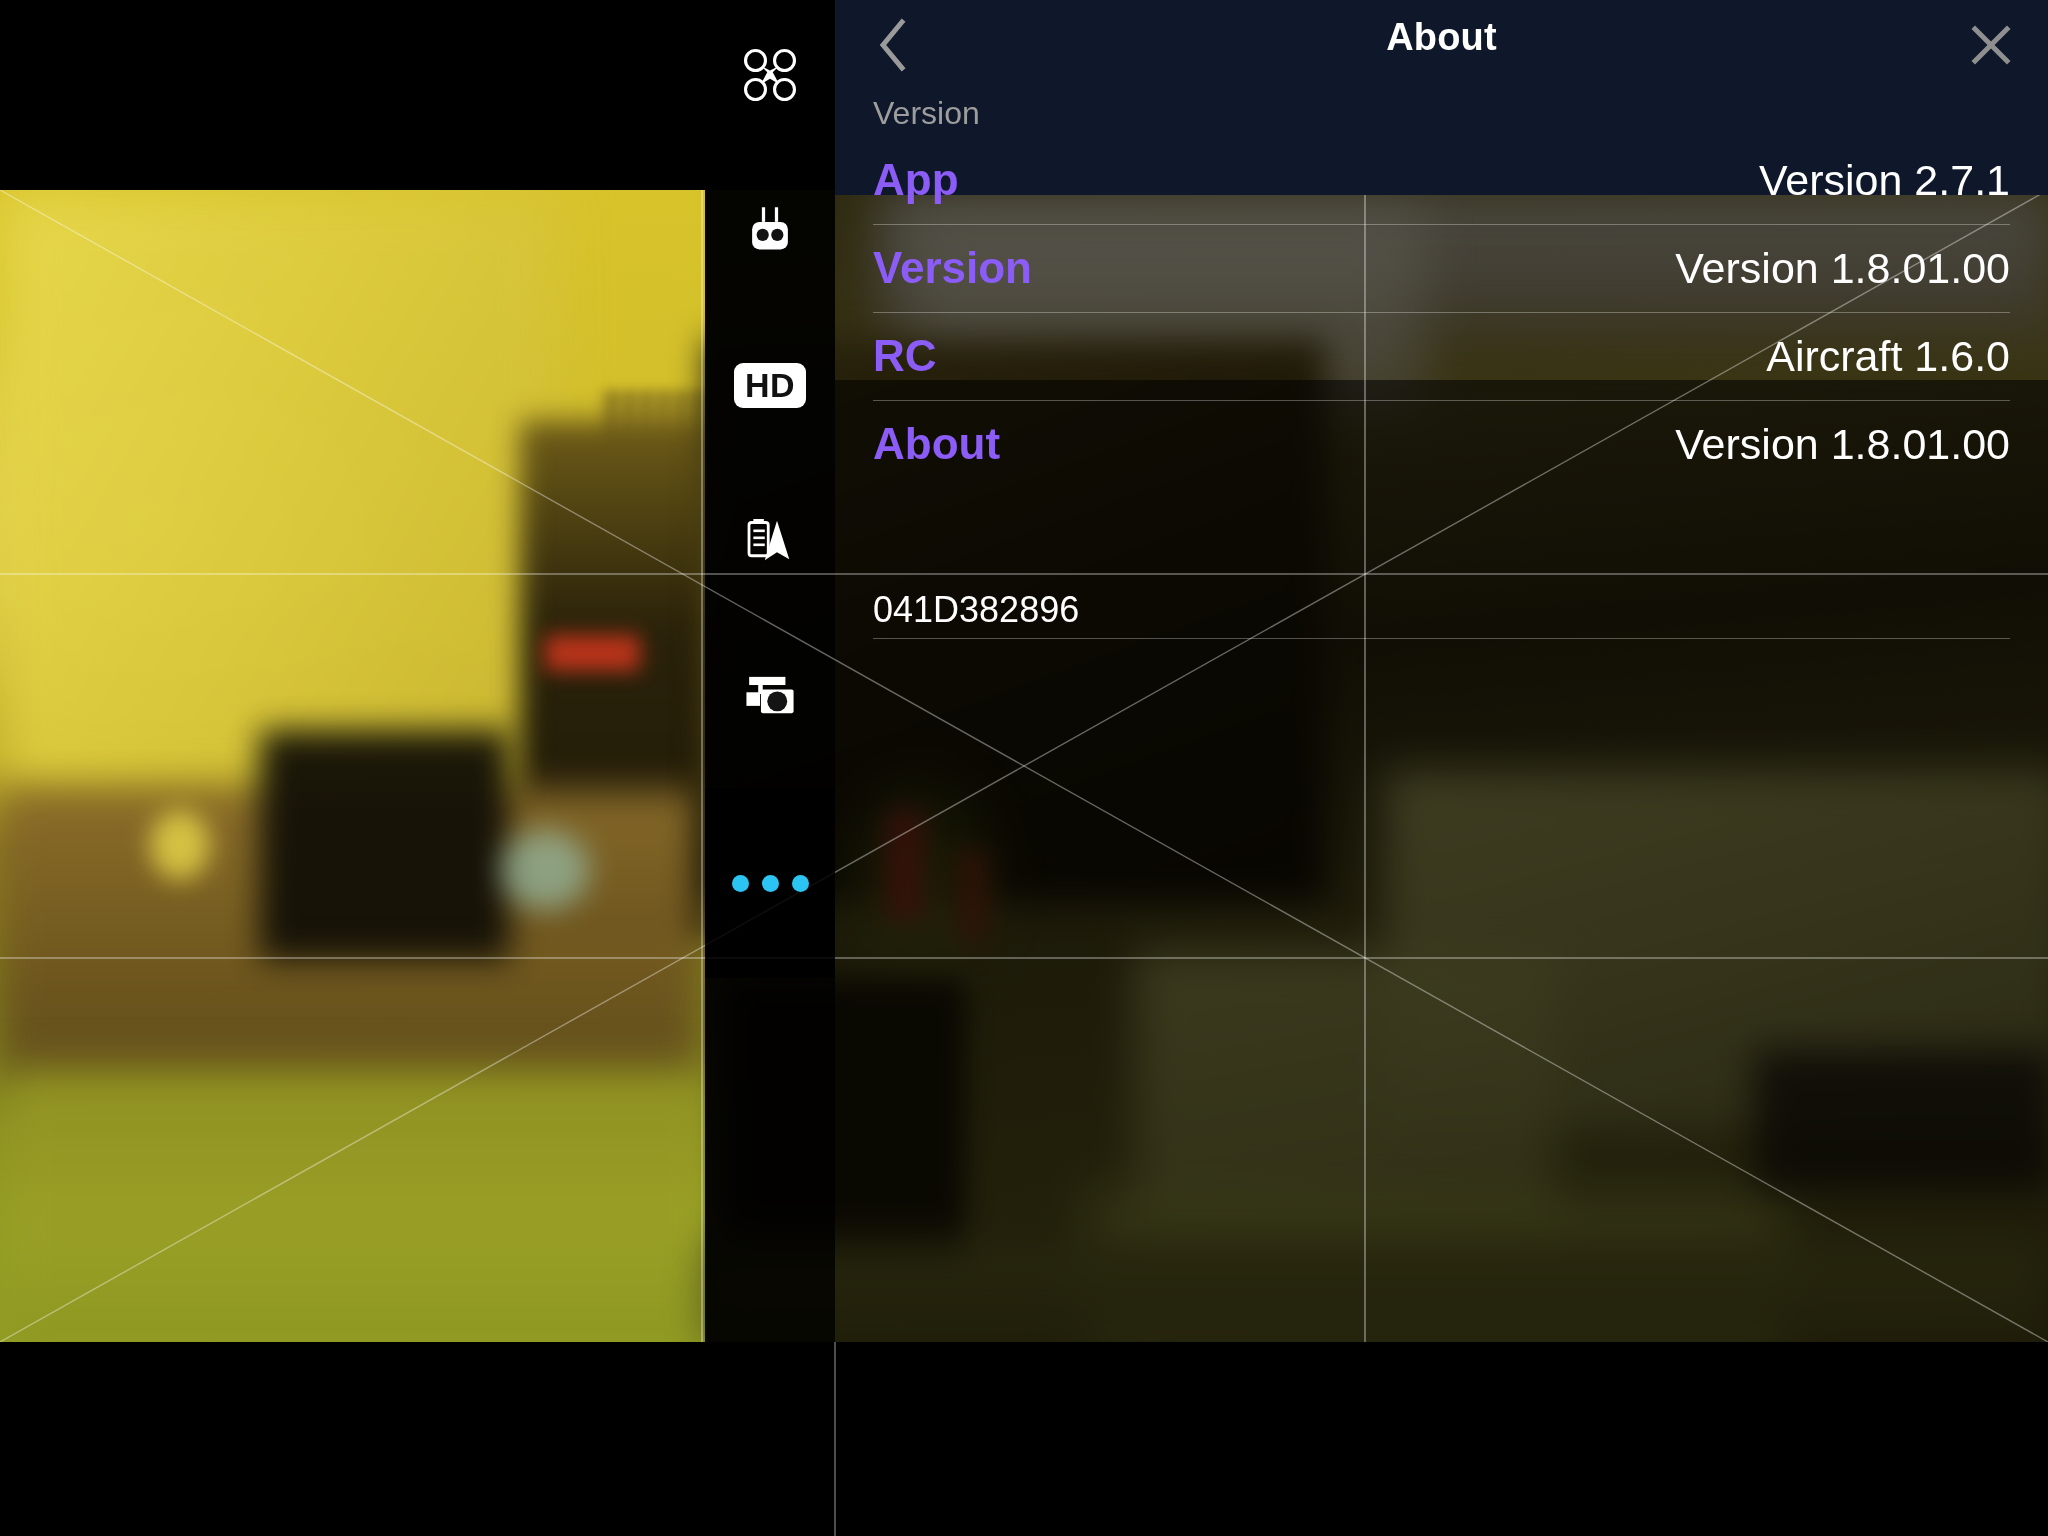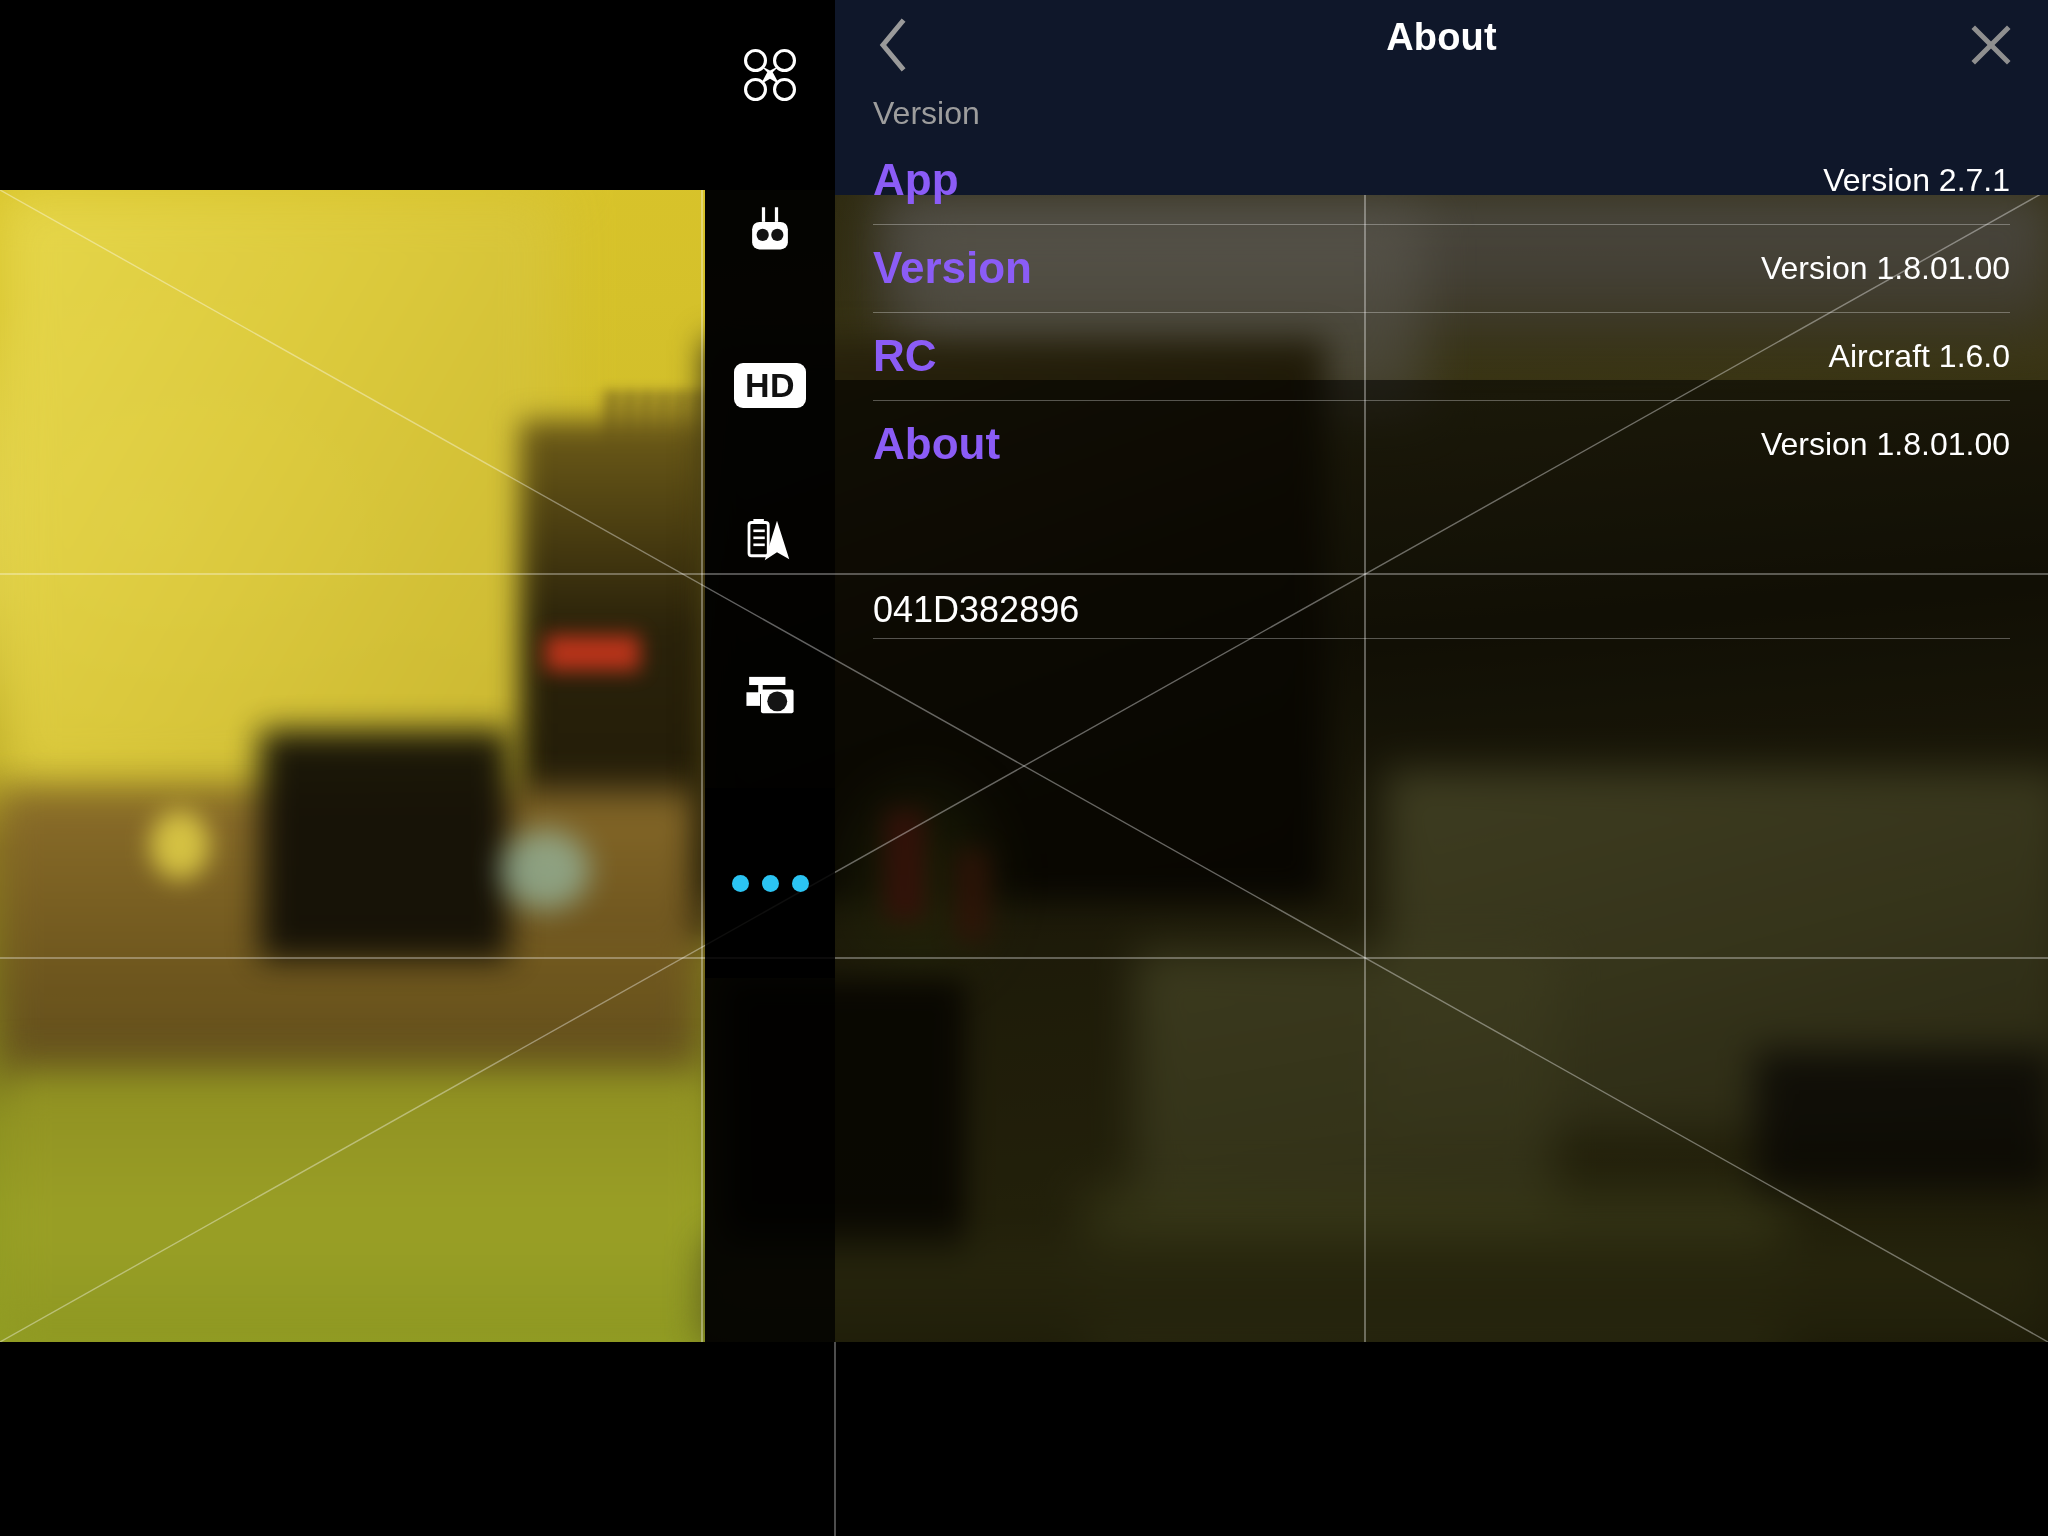--- a/index.html
+++ b/index.html
@@ -174,21 +174,21 @@
 
   .section-label {
     position:absolute; left:38px; color:#9d9d9d; font-size:32px; font-weight:400;
   }
   .row {
     position:absolute; left:0; width:1213px; height:88px;
     display:flex; align-items:center; justify-content:space-between;
     padding:0 38px;
   }
   .row .lbl { color:#8b5cf6; font-size:44px; font-weight:700; }
-  .row .val { color:#fff; font-size:32px; font-weight:400; }
+  .row .val { color:#fff; font-size:43px; font-weight:400; }
   .divider { position:absolute; left:38px; width:1137px; height:1px; background:rgba(255,255,255,0.30); }
   .serial-value { position:absolute; left:38px; color:#fff; font-size:36px; font-weight:400; }
 
   
   .bottom-band { position:absolute; left:0; top:1342px; width:2048px; height:194px; background:#000; z-index:5; }
   .top-band { position:absolute; left:0; top:0; width:2048px; height:190px; background:#000; z-index:2; }
   .vline-below { position:absolute; left:834px; top:1342px; width:1.6px; height:194px; background:rgba(255,255,255,0.30); z-index:7; }
 </style>
 </head>
 <body>

